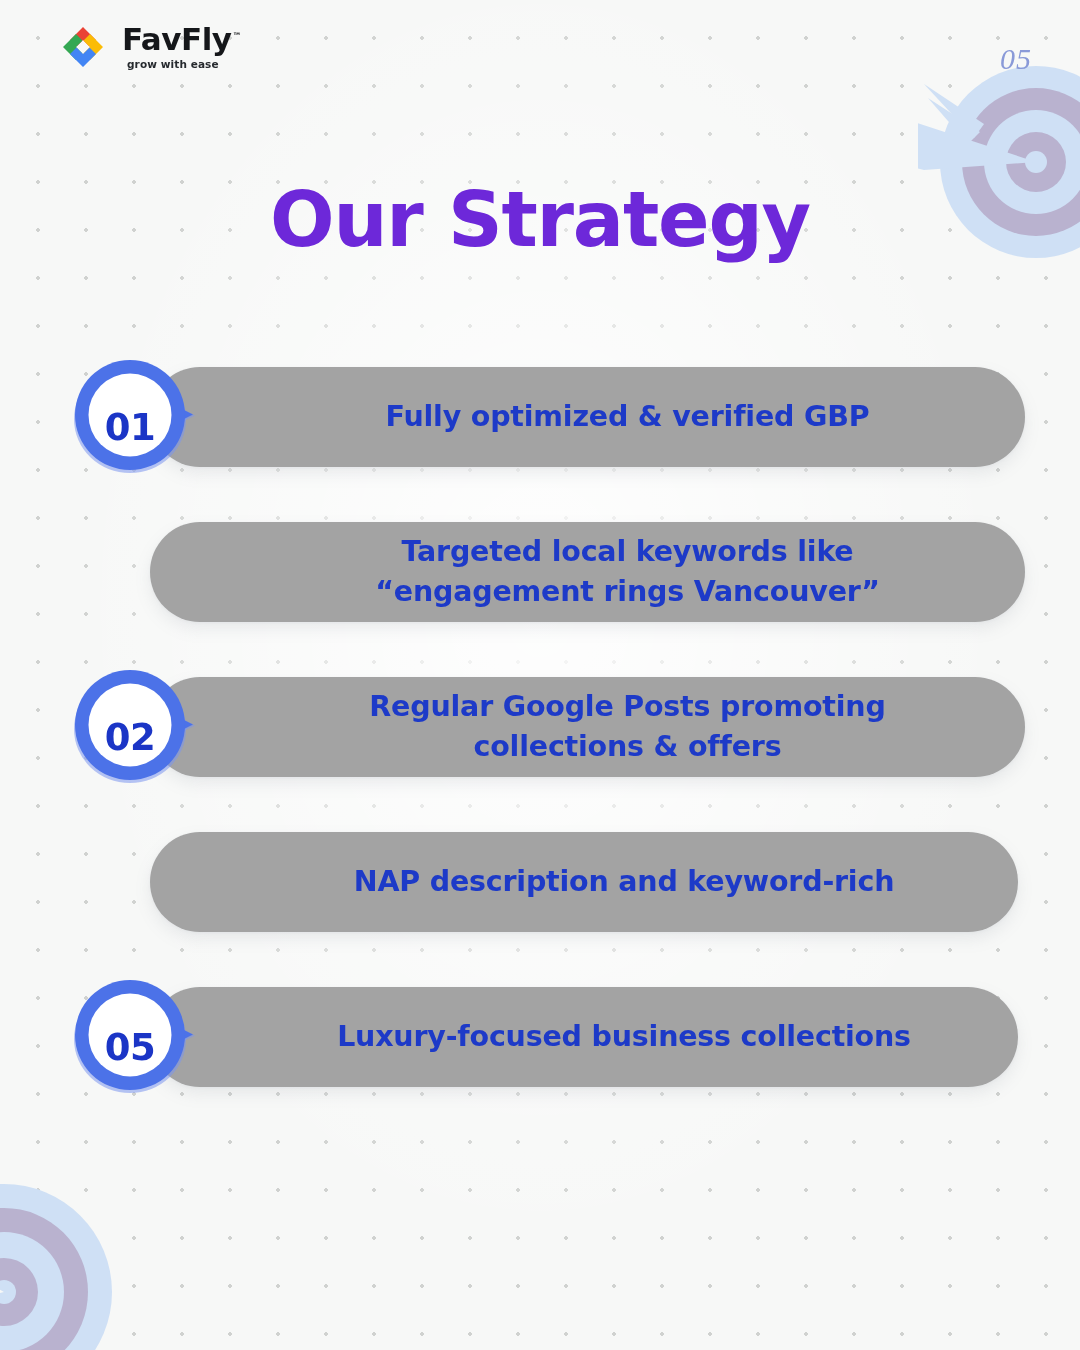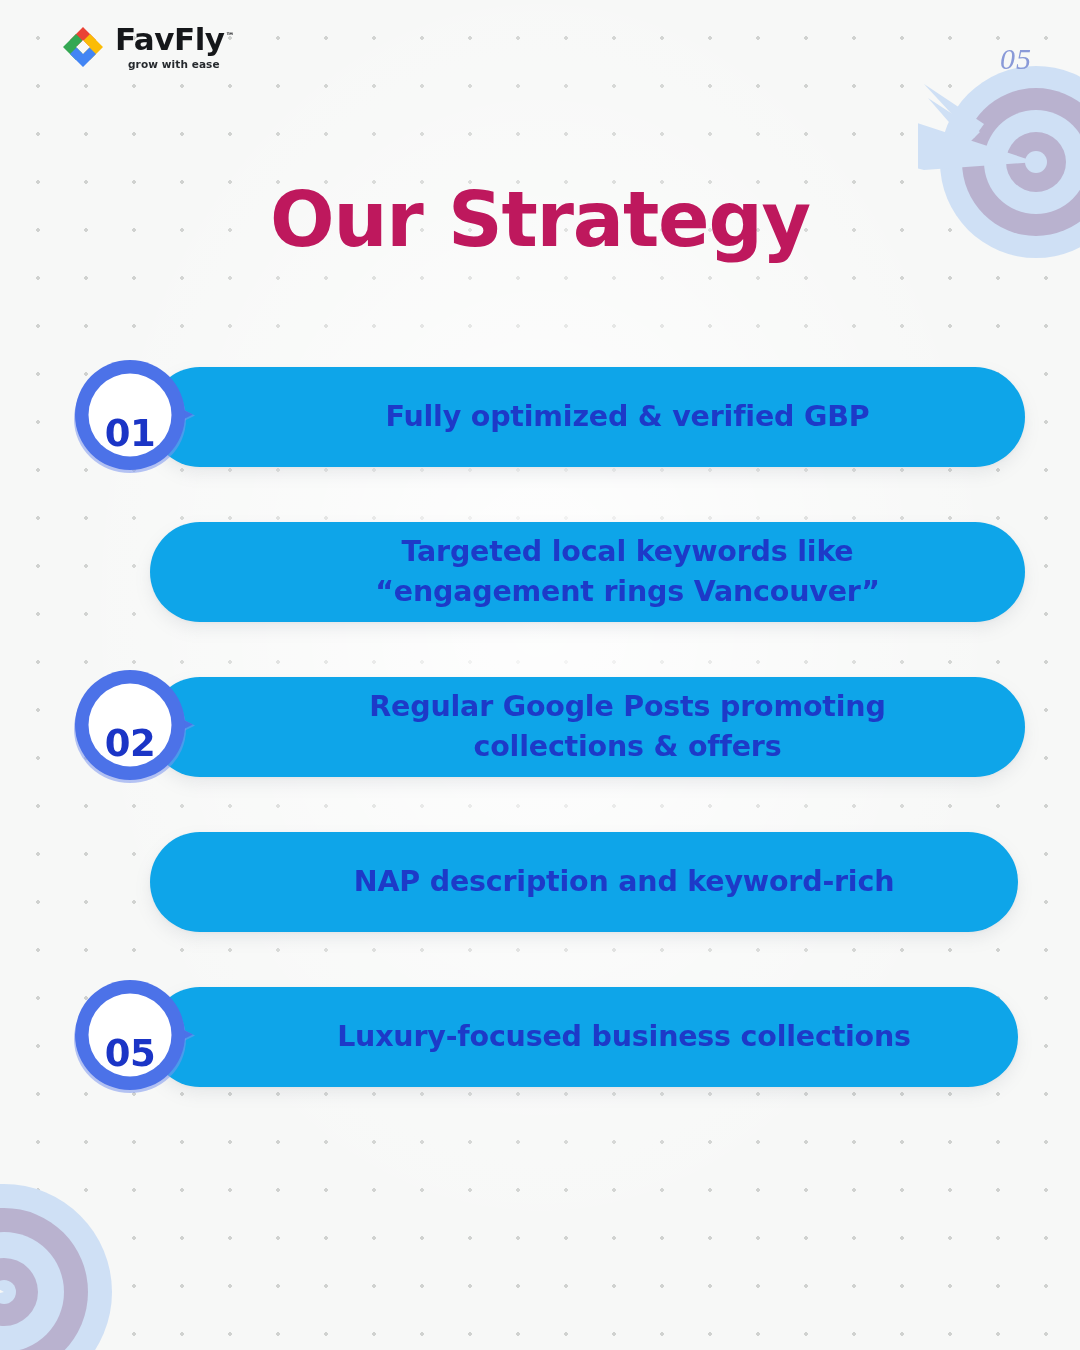--- a/index.html
+++ b/index.html
@@ -27,69 +27,69 @@
   }
 
   
   .deco{ position:absolute; z-index:1; pointer-events:none; }
   .deco-tr{ right:-58px; top:58px; }
   .deco-bl{ left:-92px; bottom:-46px; }
 
   
   .logo{
     position:absolute; left:60px; top:24px;
-    display:flex; align-items:flex-start; gap:9px; z-index:5;
+    display:flex; align-items:flex-start; gap:16px; z-index:5;
   }
   .logo-mark{ width:46px; height:46px; display:block; }
   .logo-words{ display:flex; flex-direction:column; align-items:flex-start; }
   .logo-name{
     font-family:"DejaVu Sans", sans-serif;
     font-size:31px; font-weight:700; letter-spacing:-.5px;
     color:#15171a; line-height:1; position:relative; white-space:nowrap;
   }
   .logo-tm{
     font-size:9px; font-weight:700; vertical-align:super; margin-left:1px;
   }
   .logo-tag{
     font-family:"DejaVu Sans", sans-serif;
     font-size:10.5px; font-weight:600; color:#262a2e;
-    letter-spacing:.1px; margin-top:3px; margin-left:13px; white-space:nowrap;
+    letter-spacing:.1px; margin-top:3px; margin-left:5px; white-space:nowrap;
   }
   .page-num{
     position:absolute; right:48px; top:42px; z-index:5;
     font-family:"Liberation Serif", serif;
     font-style:italic; font-size:30px; font-weight:400;
     color:#8a9ad8; letter-spacing:1px;
   }
 
   
   .title{
     position:absolute; top:182px; left:0; right:0; z-index:5;
     text-align:center;
     font-family:"DejaVu Sans", sans-serif;
     font-size:76px; font-weight:700; letter-spacing:-1.2px;
-    color:#be185d;
+    color:#6d28d9;
     line-height:1;
   }
 
   
   .list{
     position:absolute; left:0; top:357px; width:1080px; z-index:4;
   }
   .row{
     position:relative;
     height:116px;
     margin-bottom:39px;
   }
   .row:last-child{ margin-bottom:0; }
 
   .card{
     position:absolute; left:150px; top:10px;
     height:100px;
-    background:#0ea5e9;
+    background:#a3a3a3;
     border-radius:52px;
     box-shadow:0 7px 16px rgba(120,128,145,.13), 0 1px 3px rgba(120,128,145,.07);
     display:flex; align-items:center; justify-content:center;
     padding-left:120px; padding-right:40px;
   }
   .card-w-a{ width:875px; }   
   .card-w-b{ width:868px; }   
 
   .card-text{
     font-family:"DejaVu Sans", sans-serif;
@@ -101,21 +101,21 @@
     white-space:pre-line;
   }
 
   
   .badge{
     position:absolute; left:72px; top:0;
     width:123px; height:116px; z-index:6;
   }
   .badge svg{ display:block; overflow:visible; }
   .badge-num{
-    position:absolute; left:0; top:18px; width:116px; height:116px;
+    position:absolute; left:0; top:12px; width:116px; height:116px;
     display:flex; align-items:center; justify-content:center;
     font-family:"DejaVu Sans", sans-serif;
     font-size:37px; font-weight:700;
     color:#1b35c6; letter-spacing:-.5px;
     pointer-events:none;
   }
 </style>
 </head>
 <body>
 

